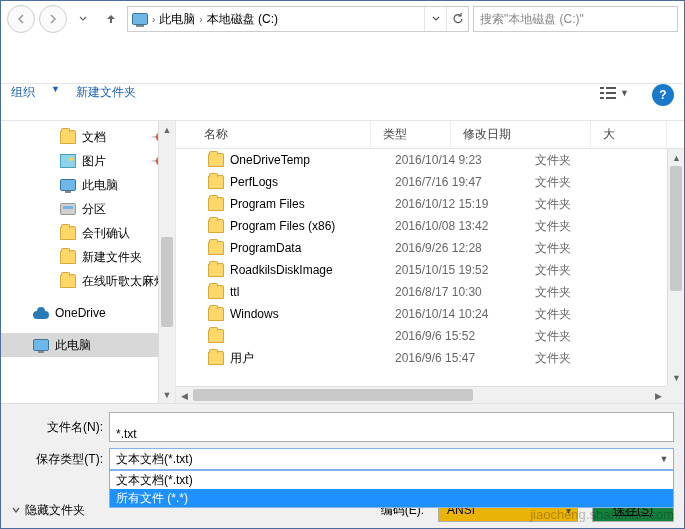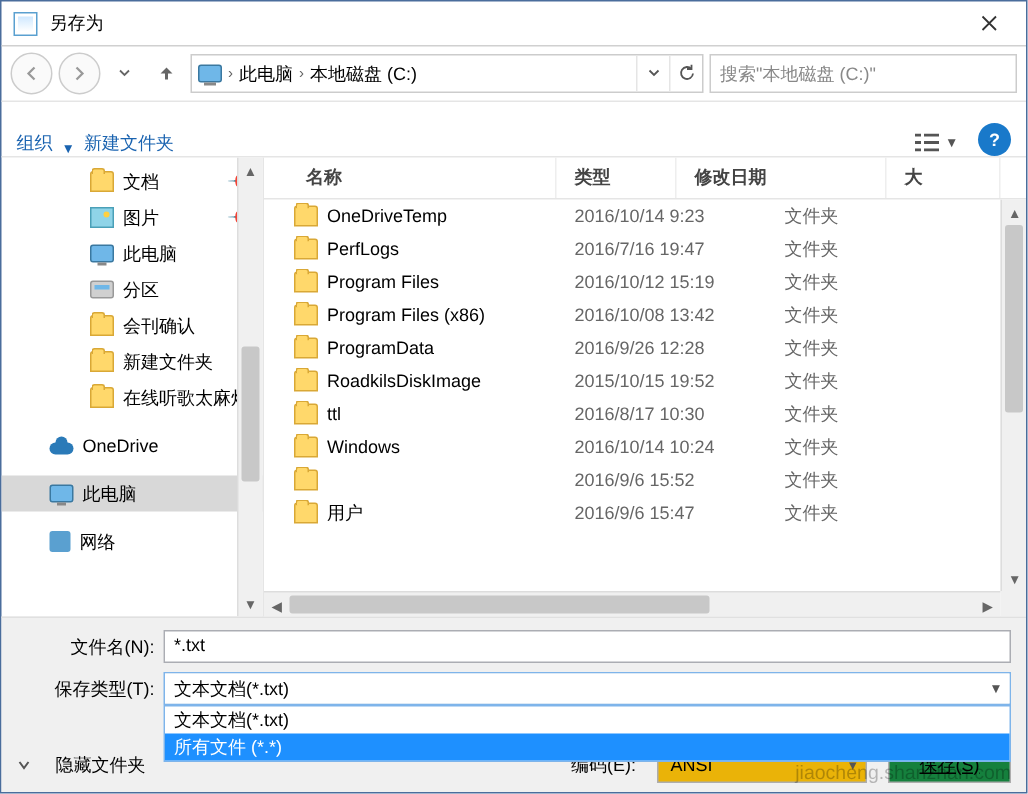--- a/index.html
+++ b/index.html
@@ -14,21 +14,21 @@
   .nav-btn { width:28px; height:28px; border-radius:14px; border:1px solid #ccc; display:flex; align-items:center; justify-content:center; color:#999; background:#fafafa; }
   .up-btn { width:24px; height:24px; display:flex; align-items:center; justify-content:center; color:#666; }
   .crumb-box { flex:1; height:26px; border:1px solid #ccc; display:flex; align-items:center; padding:0 4px; gap:4px; position:relative; }
   .pc-icon { width:16px; height:12px; background:#6fb7e8; border:1px solid #3a78a0; border-radius:2px; position:relative; }
   .pc-icon::after { content:""; position:absolute; left:3px; right:3px; bottom:-3px; height:2px; background:#888; }
   .crumb-sep { color:#666; font-size:10px; }
   .crumb-text { color:#000; }
   .crumb-right { position:absolute; right:0; top:0; bottom:0; display:flex; }
   .cb-btn { width:22px; border-left:1px solid #e5e5e5; display:flex; align-items:center; justify-content:center; color:#555; }
   .search-box { width:205px; height:26px; border:1px solid #ccc; display:flex; align-items:center; padding:0 6px; color:#888; gap:4px; }
-  .toolbar { height:38px; border-top:1px solid #e5e5e5; border-bottom:1px solid #e5e5e5; display:flex; align-items:flex-end; padding:0 10px; gap:6px; }
+  .toolbar { height:38px; border-top:1px solid #e5e5e5; border-bottom:1px solid #e5e5e5; display:flex; align-items:flex-start; padding:0 10px; gap:16px;margin-top:46px; }
   .tb-link { color:#1a63b0; }
   .tb-spacer { flex:1; }
   .tb-view { display:flex; align-items:center; gap:4px; padding:2px 6px; border:1px solid transparent; }
   .tb-help { width:22px; height:22px; border-radius:11px; background:#1979ca; color:#fff; display:flex; align-items:center; justify-content:center; font-weight:bold; }
   .main { flex:1; display:flex; min-height:0; }
   .tree { width:175px; border-right:1px solid #e5e5e5; overflow:hidden; padding:4px 0; position:relative; }
   .tree-item { height:24px; display:flex; align-items:center; padding-left:32px; gap:6px; position:relative; }
   .tree-item.lvl2 { padding-left:59px; }
   .tree-item.sel { background:#d8d8d8; }
   .ti-icon { width:16px; height:14px; flex-shrink:0; }
@@ -44,71 +44,62 @@
   .net-i { width:14px; height:14px; background:#5aa0d0; border-radius:2px; }
   .pic-i { width:16px; height:14px; background:#8fd4e8; border:1px solid #4aa0b8; position:relative; }
   .pic-i::after { content:""; position:absolute; right:2px; top:2px; width:4px; height:4px; background:#ffd040; border-radius:50%; }
   .pin { position:absolute; right:10px; color:#666; font-size:10px; transform:rotate(45deg); }
   .tree-scroll { position:absolute; right:0; top:0; bottom:0; width:17px; background:#f0f0f0; border-left:1px solid #ddd; display:flex; flex-direction:column; }
   .ts-btn { height:17px; display:flex; align-items:center; justify-content:center; color:#666; font-size:9px; }
   .ts-track { flex:1; position:relative; }
   .ts-thumb { position:absolute; left:2px; right:2px; background:#c8c8c8; border-radius:2px; }
   .files { flex:1; display:flex; flex-direction:column; position:relative; }
   .fhead { height:28px; display:flex; align-items:center; border-bottom:1px solid #e5e5e5; padding-right:17px; }
-  .fh-col { padding-left:12px; color:#444; border-right:1px solid #eee; height:100%; display:flex; align-items:center;font-weight:bold; }
+  .fh-col { padding-left:12px; color:#444; border-right:1px solid #eee; height:100%; display:flex; align-items:center; }
   .fh-name { width:195px; padding-left:28px; }
   .fh-date { width:140px; }
   .fh-type { width:80px; }
   .fh-size { flex:1; }
   .flist { flex:1; overflow:hidden; position:relative; }
-  .frow { height:22px; display:flex; align-items:center; padding-right:10px; }
+  .frow { height:22px; display:flex; align-items:center; padding-right:10px;margin-left:12px; }
   .fc-name { width:195px; display:flex; align-items:center; gap:6px; padding-left:20px; }
   .fc-date { width:140px; color:#666; padding-left:12px; }
   .fc-type { width:80px; color:#666; padding-left:12px; }
   .fscroll-v { position:absolute; right:0; top:0; bottom:17px; width:17px; background:#f0f0f0; border-left:1px solid #ddd; display:flex; flex-direction:column; }
   .fscroll-h { position:absolute; left:0; right:17px; bottom:0; height:17px; background:#f0f0f0; border-top:1px solid #ddd; display:flex; }
   .fs-btn { width:17px; height:17px; display:flex; align-items:center; justify-content:center; color:#666; font-size:9px; }
   .fs-track-v { flex:1; position:relative; }
   .fs-thumb-v { position:absolute; left:2px; right:2px; top:0; height:125px; background:#c8c8c8; border-radius:2px; }
   .fs-track-h { flex:1; position:relative; }
   .fs-thumb-h { position:absolute; top:2px; bottom:2px; left:0; width:280px; background:#c8c8c8; border-radius:2px; }
   .fs-corner { width:17px; height:17px; background:#f0f0f0; position:absolute; right:0; bottom:0; }
   .bottom { border-top:1px solid #e0e0e0; background:#f0f0f0; padding:8px 10px 6px 10px; }
   .brow { display:flex; align-items:center; margin-bottom:6px; gap:6px; }
   .blabel { width:92px; text-align:right; }
-  .binput { flex:1; height:22px; border:1px solid #abadb3; background:#fff; padding:4px 6px; display:flex; align-items:flex-end; }
+  .binput { flex:1; height:22px; border:1px solid #abadb3; background:#fff; padding:14px 6px; display:flex; align-items:flex-start; }
   .bcombo { flex:1; height:22px; border:1px solid #7eb4ea; background:#c4b5fd; position:relative; }
   .bcombo-disp { height:100%; display:flex; align-items:center; padding:0 6px; background:#fff; }
   .bcombo-arrow { position:absolute; right:0; top:0; bottom:0; width:18px; display:flex; align-items:center; justify-content:center; color:#555; font-size:9px; }
   .dropdown { position:absolute; left:-1px; right:-1px; top:21px; border:1px solid #7eb4ea; background:#fff; z-index:10; }
   .dd-item { height:18px; display:flex; align-items:center; padding:0 6px; }
   .dd-item.sel { background:#1e90ff; color:#fff; }
   .brow2 { display:flex; align-items:center; gap:14px; margin-top:28px; }
-  .expand { display:flex; align-items:center; gap:16px; }
+  .expand { display:flex; align-items:center; gap:4px; }
   .enc-label { margin-left:auto; }
   .enc-combo { width:140px; height:24px; border:1px solid #adadad; background:#eab308; display:flex; align-items:center; padding:0 8px; position:relative; }
   .enc-combo::after { content:"▾"; position:absolute; right:6px; color:#555; font-size:10px; }
   .action-btn { width:82px; height:24px; border:1px solid #adadad; background:#15803d; display:flex; align-items:center; justify-content:center;text-decoration:underline; }
   .watermark { position:absolute; right:10px; bottom:6px; color:rgba(0,0,0,0.25); font-size:13px; pointer-events:none; }
   svg { display:block; }
 </style>
 </head>
 <body>
 
 <div class="window">
 
-  <div class="titlebar">
-    <div class="title-icon"></div>
-    <div class="title-text">另存为</div>
-    <div class="win-btn">
-      <svg width="11" height="11" viewBox="0 0 11 11">
-          <path d="M1 1 L10 10 M10 1 L1 10" stroke="#333" stroke-width="1.2"></path>
-        </svg>
-    </div>
-  </div>
 
   <div class="addrbar">
     <div class="nav-btn">
         <svg width="10" height="10" viewBox="0 0 10 10">
           <path d="M7 1 L3 5 L7 9" stroke="#999" stroke-width="1.5" fill="none"></path>
         </svg>
       </div>
     <div class="nav-btn">
         <svg width="10" height="10" viewBox="0 0 10 10">
           <path d="M3 1 L7 5 L3 9" stroke="#999" stroke-width="1.5" fill="none"></path>
@@ -204,24 +195,20 @@
       <div class="tree-item">
           <div class="ti-icon cloud-i"></div>
           <span>OneDrive</span>
         </div>
       <div style="height:8px"></div>
       <div class="tree-item sel">
           <div class="ti-icon pc-i"></div>
           <span>此电脑</span>
         </div>
       <div style="height:8px"></div>
-      <div class="tree-item">
-          <div class="ti-icon net-i"></div>
-          <span>网络</span>
-        </div>
       <div class="tree-scroll">
         <div class="ts-btn">▲</div>
         <div class="ts-track">
             <div class="ts-thumb" style="top:40%;height:90px"></div>
           </div>
         <div class="ts-btn">▼</div>
       </div>
     </div>
 
     <div class="files">

